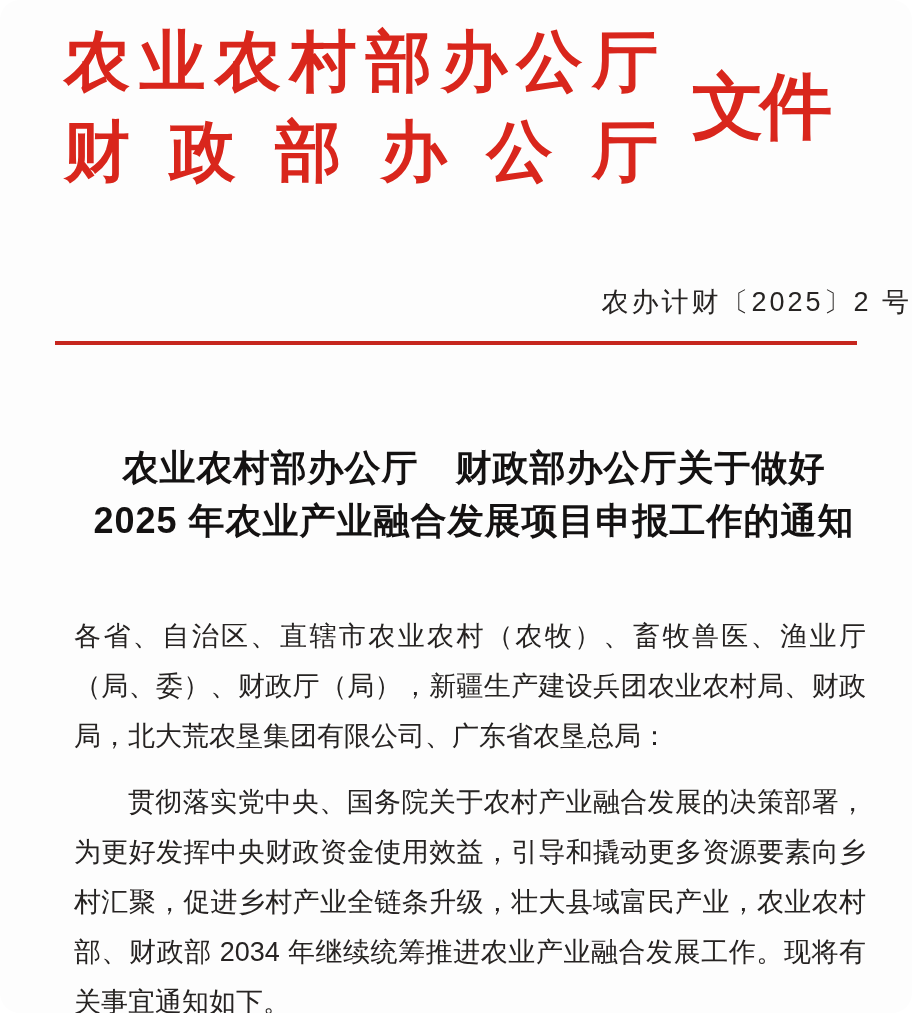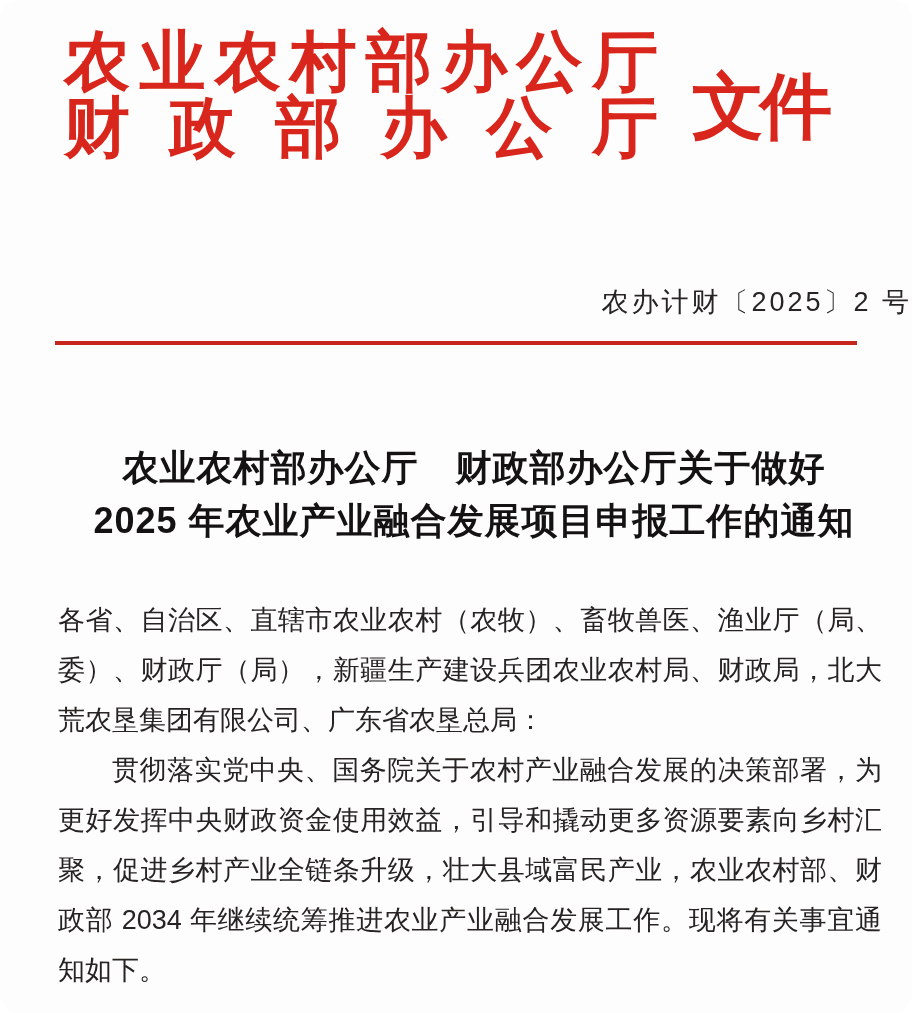--- a/index.html
+++ b/index.html
@@ -26,20 +26,21 @@
   .org-line {
     font-size: 66px;
     line-height: 66px;
     font-weight: bold;
     color: #d9261c;
     text-align: justify;
     text-align-last: justify;
     white-space: nowrap;
   }
   .org-line + .org-line {
+    margin-top: 24px;
   }
   .doc-mark {
     position: absolute;
     top: 56px;
     left: 692px;
     font-size: 72px;
     line-height: 100px;
     font-weight: bold;
     color: #d9261c;
     letter-spacing: -4px;
@@ -85,21 +86,21 @@
     position: absolute;
     top: 595px;
     left: 58px;
     width: 824px;
     font-size: 27px;
     line-height: 50px;
     color: #262322;
     text-align: justify;
   }
   .body-text p {
-    margin: 0;
+    margin: 16px;
   }
   .body-text p.indented {
     text-indent: 2em;
   }
 </style>
 </head>
 <body>
 
 <div class="page">
 

